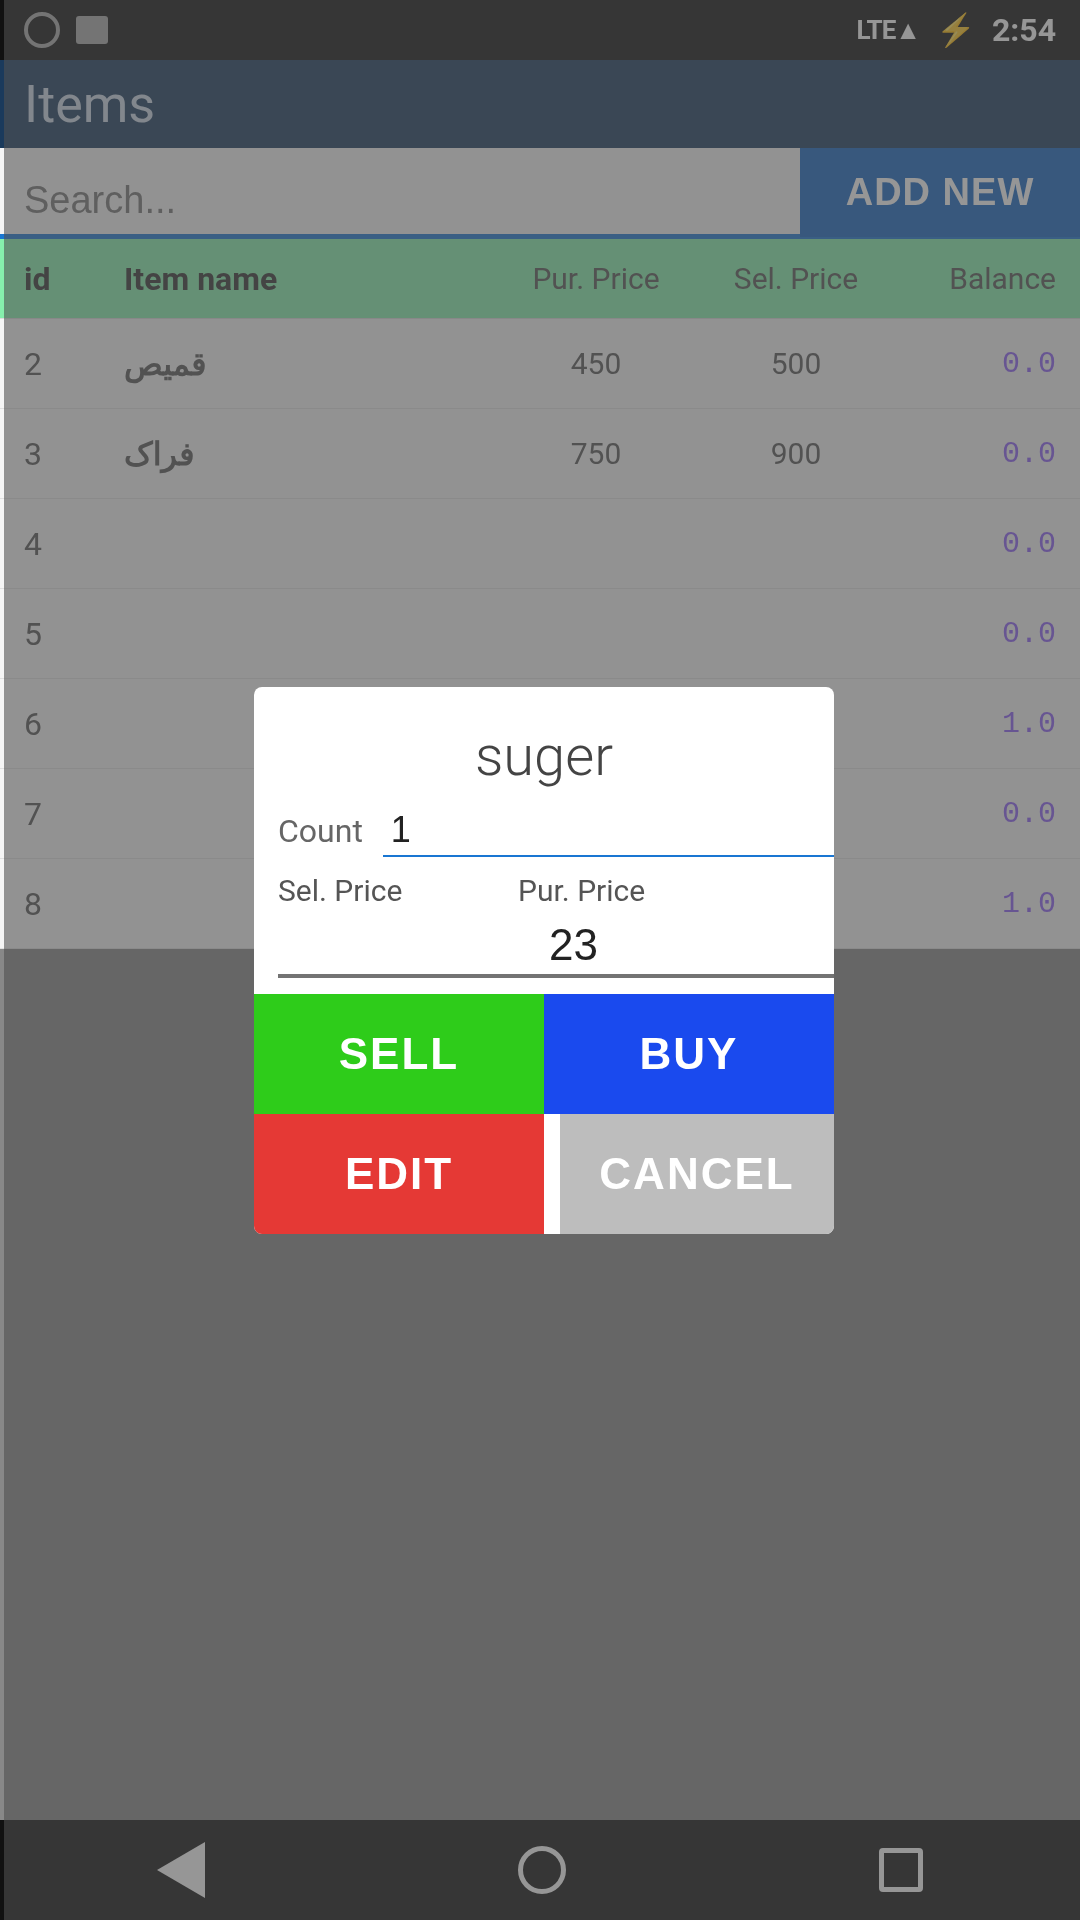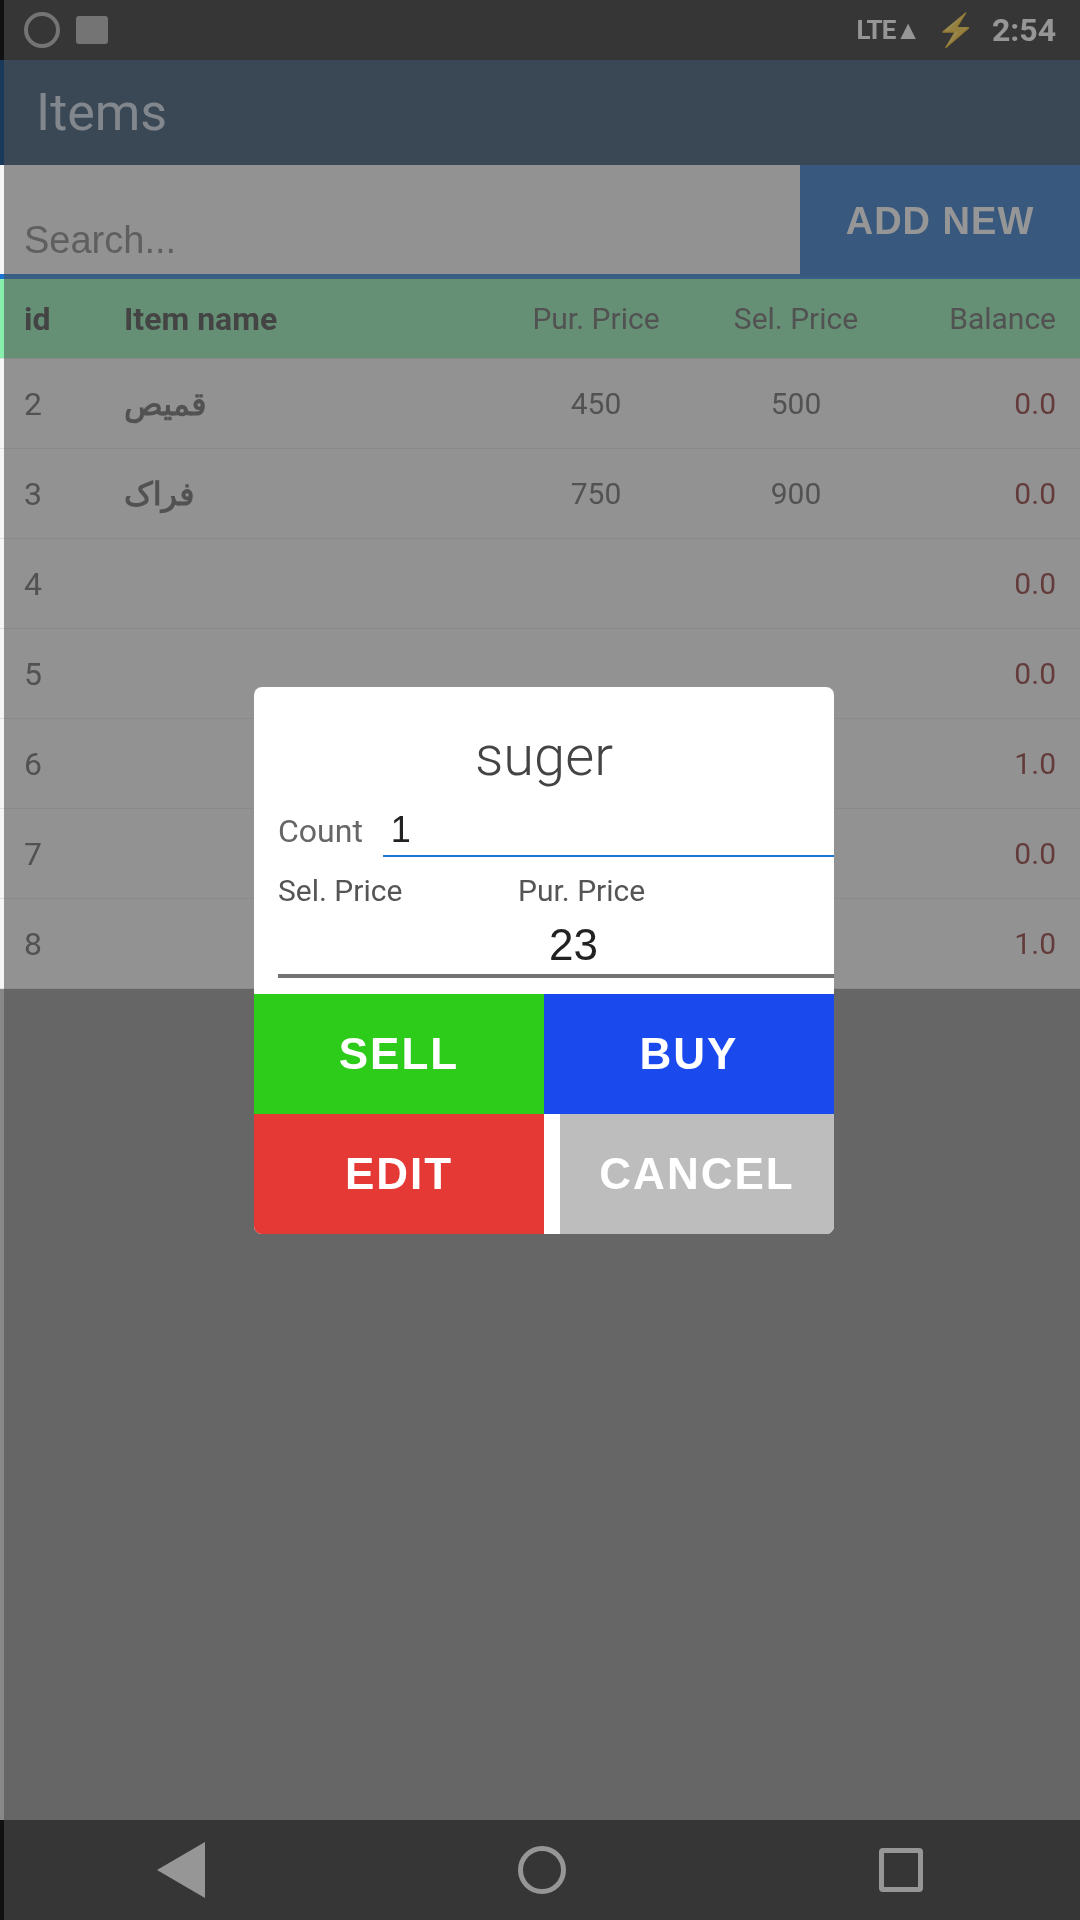--- a/index.html
+++ b/index.html
@@ -50,36 +50,36 @@
     .sd-icon {
       width: 32px;
       height: 28px;
       background: #aaa;
       border-radius: 3px;
     }
 
     
     .app-header {
       width: 100%;
-      height: 105px;
+      height: 88px;
       background: #1a3a5c;
       display: flex;
       align-items: center;
-      padding: 0 36px;
+      padding: 0 24px;
     }
     .app-header-title {
       color: #ccd9e8;
       font-size: 52px;
       font-weight: 400;
     }
 
     
     .search-area {
       width: 100%;
-      height: 114px;
+      height: 91px;
       background: #f5f5f5;
       display: flex;
       align-items: flex-start;
       padding: 0 0 0 0;
       border-bottom: 2px solid #1976d2;
     }
     .search-input-wrapper {
       flex: 1;
       height: 100%;
       display: flex;
@@ -129,21 +129,21 @@
       background: #f5f5f5;
       display: flex;
       align-items: center;
       padding: 0 24px;
       border-bottom: 1px solid #e0e0e0;
     }
     .table-row .col-id { color: #555; font-weight: normal; }
     .table-row .col-name { color: #555; }
     .table-row .col-pur { color: #555; }
     .table-row .col-sel { color: #555; }
-    .table-row .col-bal { color: #7f1d1d; }
+    .table-row .col-bal { color: #8b5cf6; font-family: Liberation Mono, monospace; }
 
     
     .overlay {
       position: absolute;
       top: 0; left: 4px;
       width: 100%; height: 100%;
       background: rgba(80,80,80,0.6);
       z-index: 50;
       display: flex;
       align-items: center;

